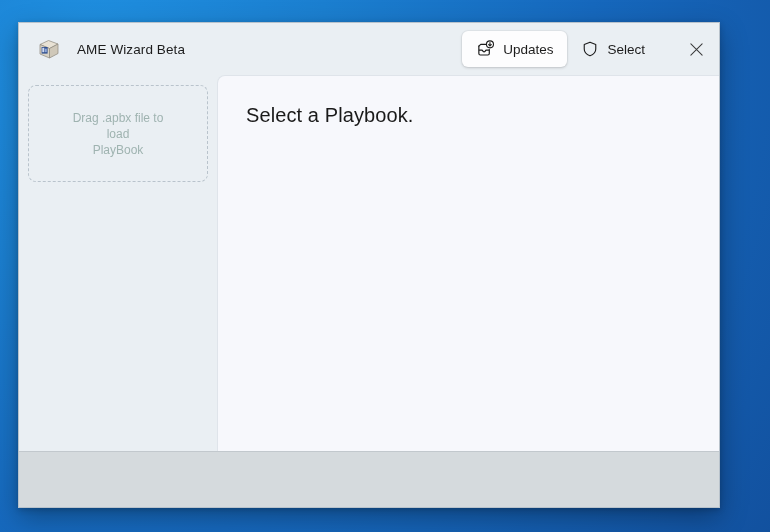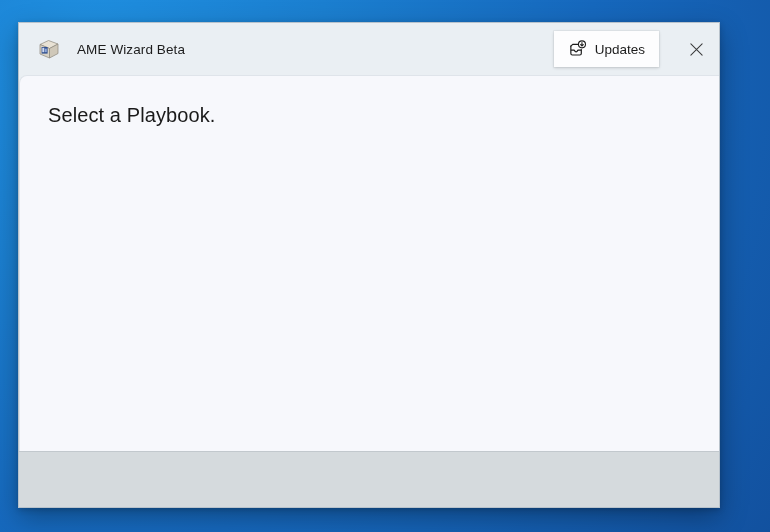--- a/index.html
+++ b/index.html
@@ -64,21 +64,21 @@
     height: 100%;
     padding-right: 0;
   }
 
   .tb-button {
     display: flex;
     align-items: center;
     gap: 8px;
     height: 36px;
     padding: 0 14px;
-    border-radius: 0;
+    border-radius: 6px;
     font-size: 13.5px;
     color: #1c1c1c;
     background: transparent;
     border: none;
     cursor: default;
     font-family: "Liberation Sans", sans-serif;
   }
 
   .tb-button.raised {
     background: #fdfdfe;
@@ -232,34 +232,49 @@
               <path d="M3 6.5 L3 14.2 A1.6 1.6 0 0 0 4.6 15.8 L12.4 15.8 A1.6 1.6 0 0 0 14 14.2 L14 10" fill="none" stroke="#1c1c1c" stroke-width="1.25" stroke-linecap="round"></path>
               <path d="M3 6.5 L5 4.6 L12 4.6" fill="none" stroke="#1c1c1c" stroke-width="1.25" stroke-linecap="round" stroke-linejoin="round"></path>
               <path d="M3 10.6 L6 10.6 A1 1 0 0 1 7 11.4 A1.6 1.6 0 0 0 10 11.4 A1 1 0 0 1 11 10.6 L14 10.6" fill="none" stroke="#1c1c1c" stroke-width="1.25" stroke-linejoin="round"></path>
               <circle cx="14.7" cy="4.6" r="3.7" fill="#ffffff" stroke="#1c1c1c" stroke-width="1.15"></circle>
               <path d="M14.7 2.7 L14.7 6.2 M13.3 4.9 L14.7 6.3 L16.1 4.9" fill="none" stroke="#1c1c1c" stroke-width="1.15" stroke-linecap="round" stroke-linejoin="round"></path>
             </svg>
           </span>
           <span>Updates</span>
         </div>
 
+        <div class="tb-button">
+          <span class="icon">
+            <svg width="18" height="18" viewBox="0 0 20 20">
+              <path d="M10 2.4 L16.4 4.9 L16.4 10.1 C16.4 13.7 13.6 16.4 10 17.6 C6.4 16.4 3.6 13.7 3.6 10.1 L3.6 4.9 Z" fill="none" stroke="#1c1c1c" stroke-width="1.25" stroke-linejoin="round"></path>
+            </svg>
+          </span>
+          <span>Select</span>
+        </div>
 
         <div id="close-button">
           <span class="icon">
             <svg width="15" height="15" viewBox="0 0 16 16">
               <path d="M2 2 L14 14 M14 2 L2 14" stroke="#3a3a3a" stroke-width="1.1" stroke-linecap="round"></path>
             </svg>
           </span>
         </div>
 
       </div>
     </div>
 
     <div id="body-area">
 
+      <div id="sidebar">
+        <div id="dropzone">
+          <div id="dropzone-label">Drag .apbx file to
+load
+PlayBook</div>
+        </div>
+      </div>
 
       <div id="content-panel">
         <div id="content-heading">Select a Playbook.</div>
       </div>
 
     </div>
 
     <div id="footer">
 
 

